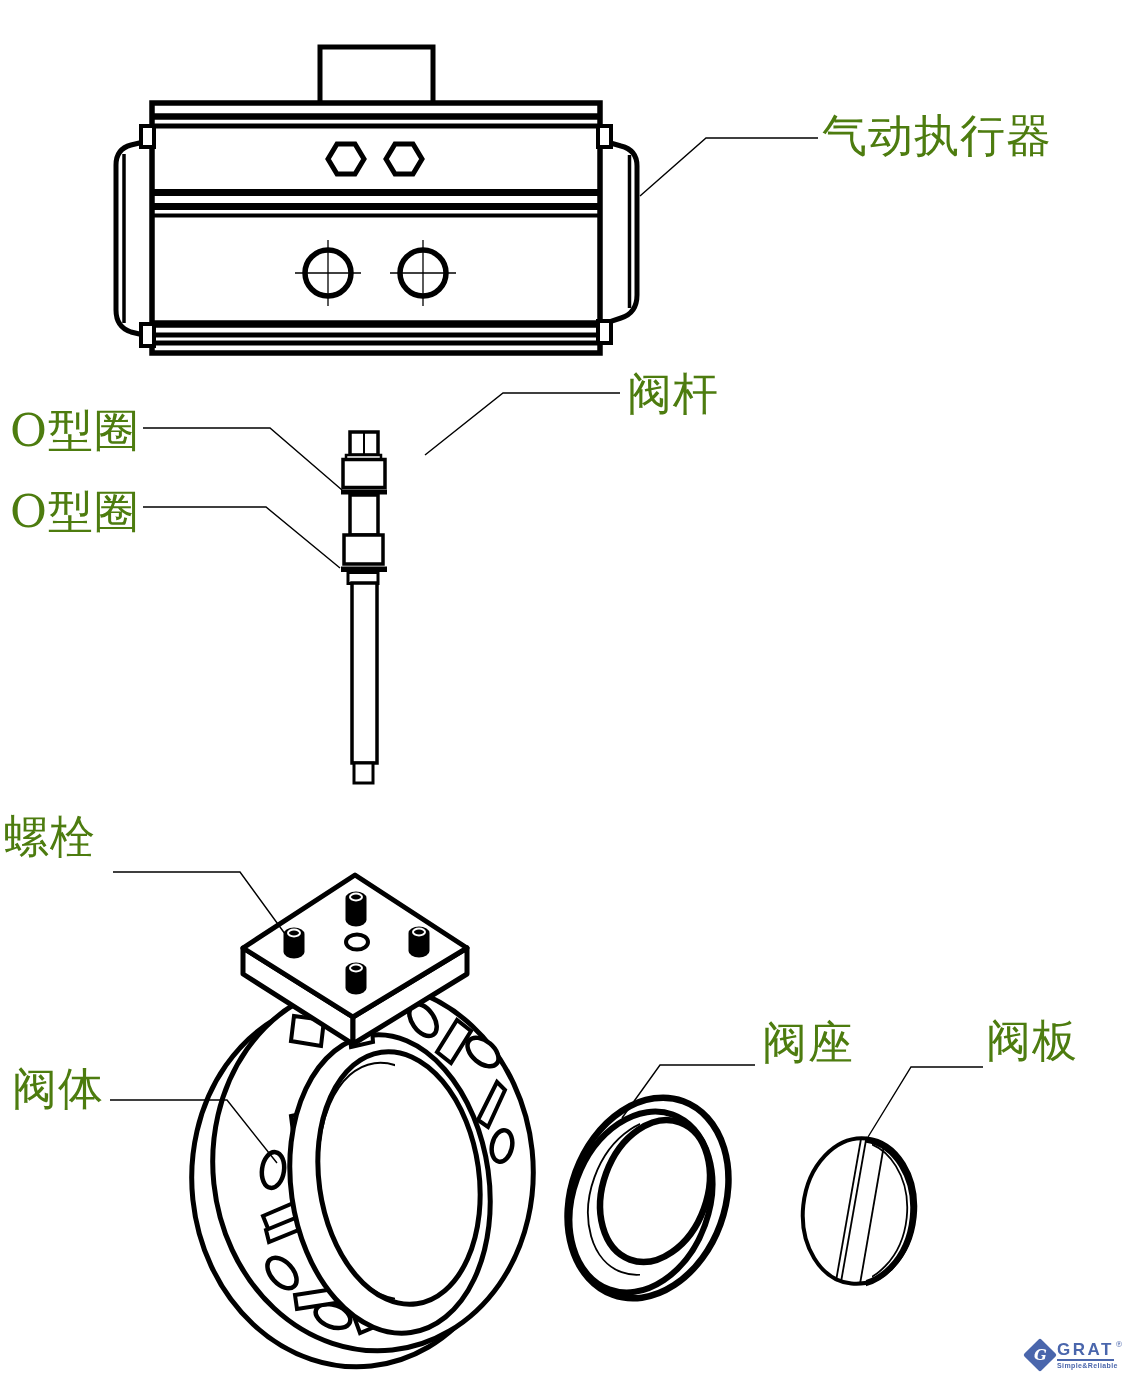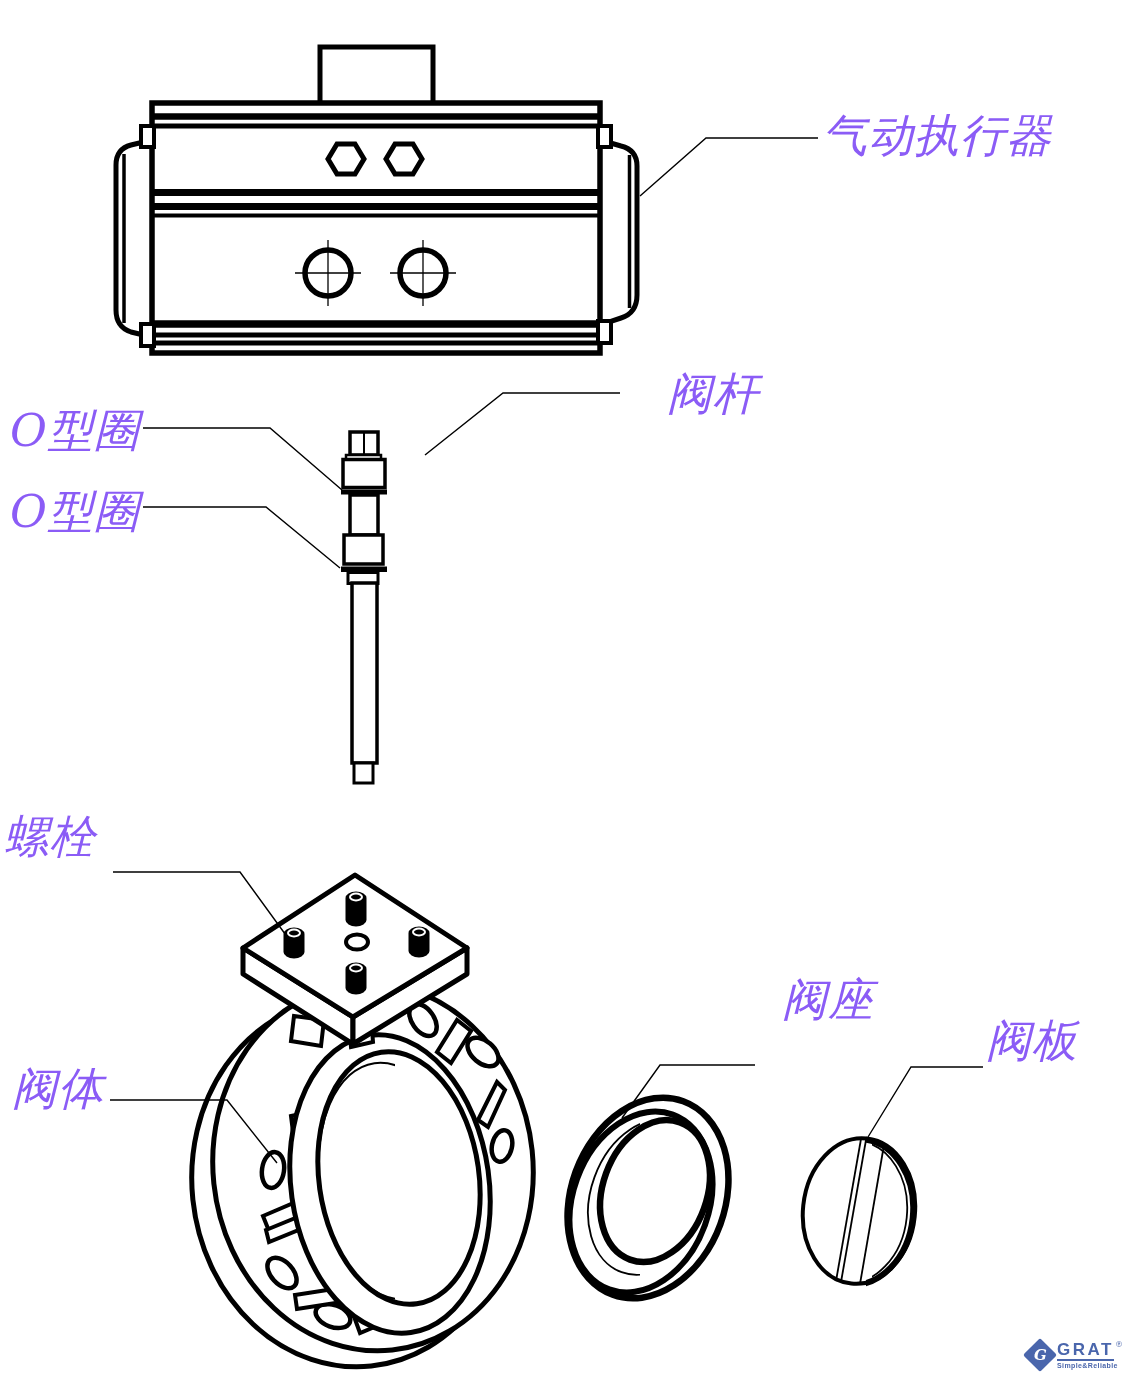--- a/index.html
+++ b/index.html
@@ -1,20 +1,20 @@
 <!DOCTYPE html>
 <html><head>
 <meta charset="utf-8">
 <style>
   html,body{margin:0;padding:0;background:#ffffff;}
   #stage{position:relative;width:1127px;height:1381px;background:#ffffff;overflow:hidden;
          font-family:"DejaVu Serif","Liberation Serif",serif;}
   #drawing{position:absolute;left:0;top:0;}
-  .cjk-label{position:absolute;font-size:45px;line-height:1.05;color:#8b5cf6;white-space:nowrap;
-             letter-spacing:1px;font-family:"DejaVu Serif","Liberation Serif",serif;font-style:italic;}
+  .cjk-label{position:absolute;font-size:45px;line-height:1.05;color:#4d7c0f;white-space:nowrap;
+             letter-spacing:1px;font-family:"DejaVu Serif","Liberation Serif",serif;}
   
   .logo{position:absolute;left:1028px;top:1341px;display:flex;align-items:center;gap:5px;}
   .logo-diamond{width:24px;height:24px;background:#4a66ac;transform:rotate(45deg);
                 display:flex;align-items:center;justify-content:center;border-radius:2px;}
   .logo-g{transform:rotate(-45deg);color:#ffffff;font-weight:bold;font-style:italic;
           font-size:15px;font-family:"DejaVu Serif","Liberation Serif",serif;}
   .logo-text{display:flex;flex-direction:column;align-items:flex-start;}
   .logo-brand-row{display:flex;align-items:flex-start;justify-content:center;}
   .logo-brand{color:#4a66ac;font-weight:bold;font-size:17px;letter-spacing:2.5px;
               border-bottom:2px solid #4a66ac;line-height:1;padding-bottom:1px;
@@ -175,26 +175,26 @@
       <path d="M 143 428 L 270 428 L 342 490"></path>
       <path d="M 143 507 L 266 507 L 340 568"></path>
       <path d="M 113 872 L 240 872 L 288 938"></path>
       <path d="M 110 1100 L 227 1100 L 277 1163"></path>
       <path d="M 755 1065 L 660 1065 L 622 1118"></path>
       <path d="M 983 1067 L 911 1067 L 868 1137"></path>
     </g>
   </svg>
 
   <div class="cjk-label" style="left:822px;top:112px;">气动执行器</div>
-  <div class="cjk-label" style="left:627px;top:370px;margin-left:40px;">阀杆</div>
+  <div class="cjk-label" style="left:627px;top:370px;">阀杆</div>
   <div class="cjk-label" style="left:10px;top:407px;">O型圈</div>
   <div class="cjk-label" style="left:10px;top:488px;">O型圈</div>
   <div class="cjk-label" style="left:4px;top:813px;">螺栓</div>
   <div class="cjk-label" style="left:12px;top:1065px;">阀体</div>
-  <div class="cjk-label" style="left:762px;top:976px;margin-left:20px;">阀座</div>
+  <div class="cjk-label" style="left:762px;top:1019px;">阀座</div>
   <div class="cjk-label" style="left:986px;top:1017px;">阀板</div>
 
   <div class="logo">
     <span class="logo-diamond">
       <span class="logo-g">G</span>
     </span>
     <span class="logo-text">
       <span class="logo-brand-row">
         <span class="logo-brand">GRAT</span>
         <span class="logo-reg">®</span>

